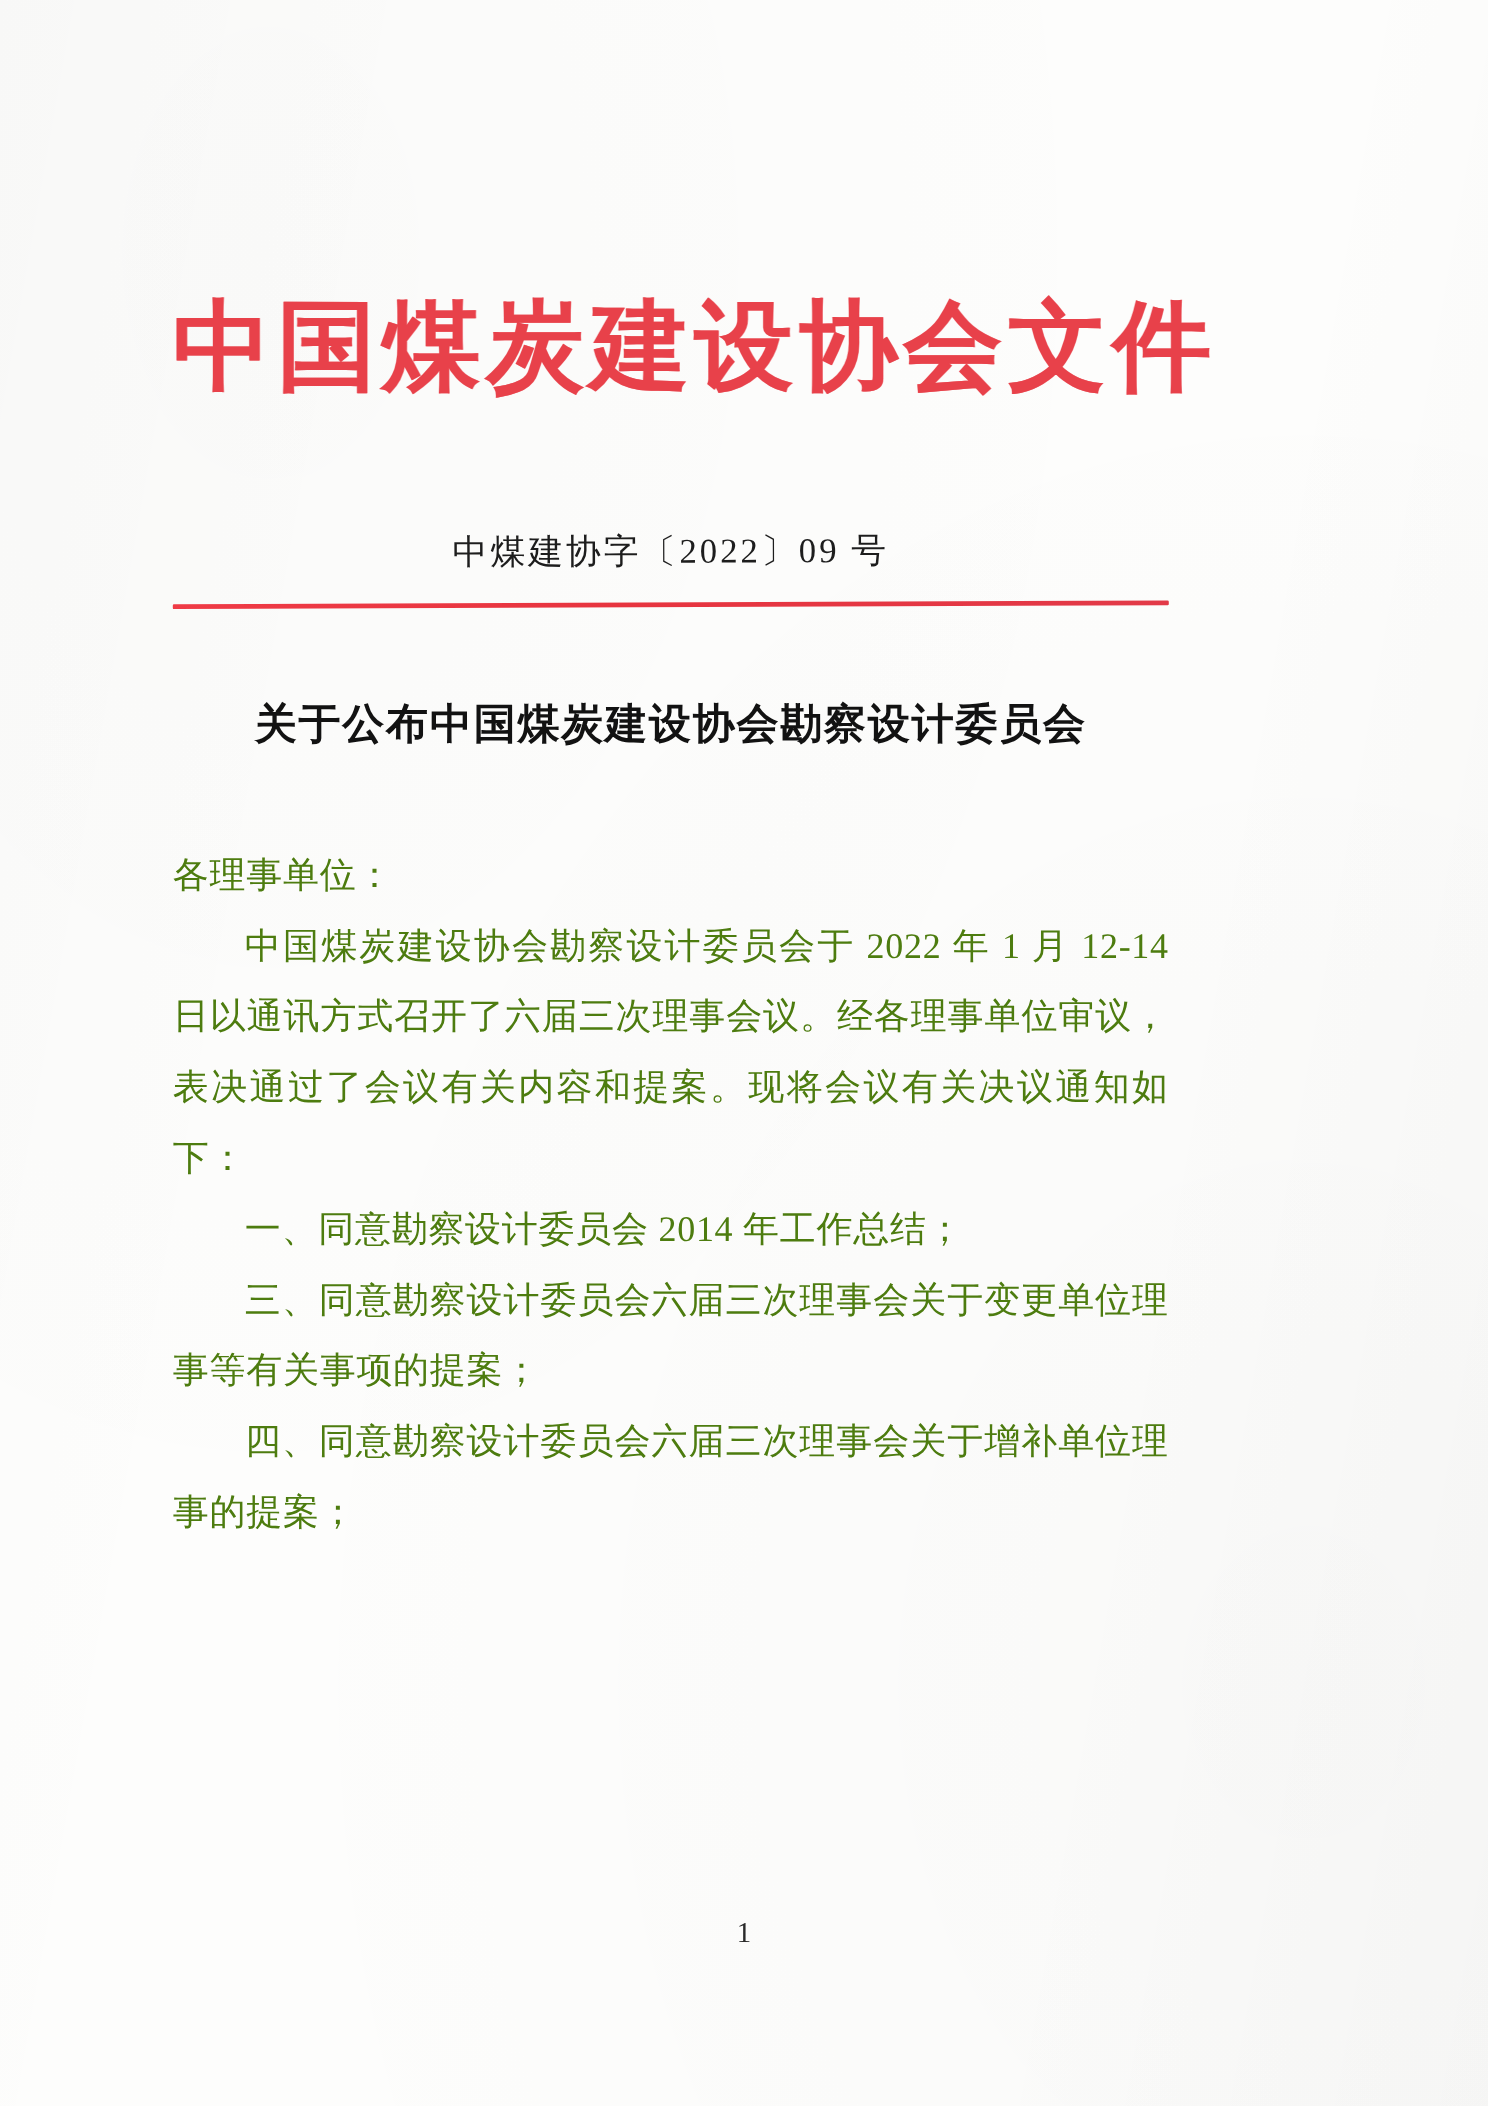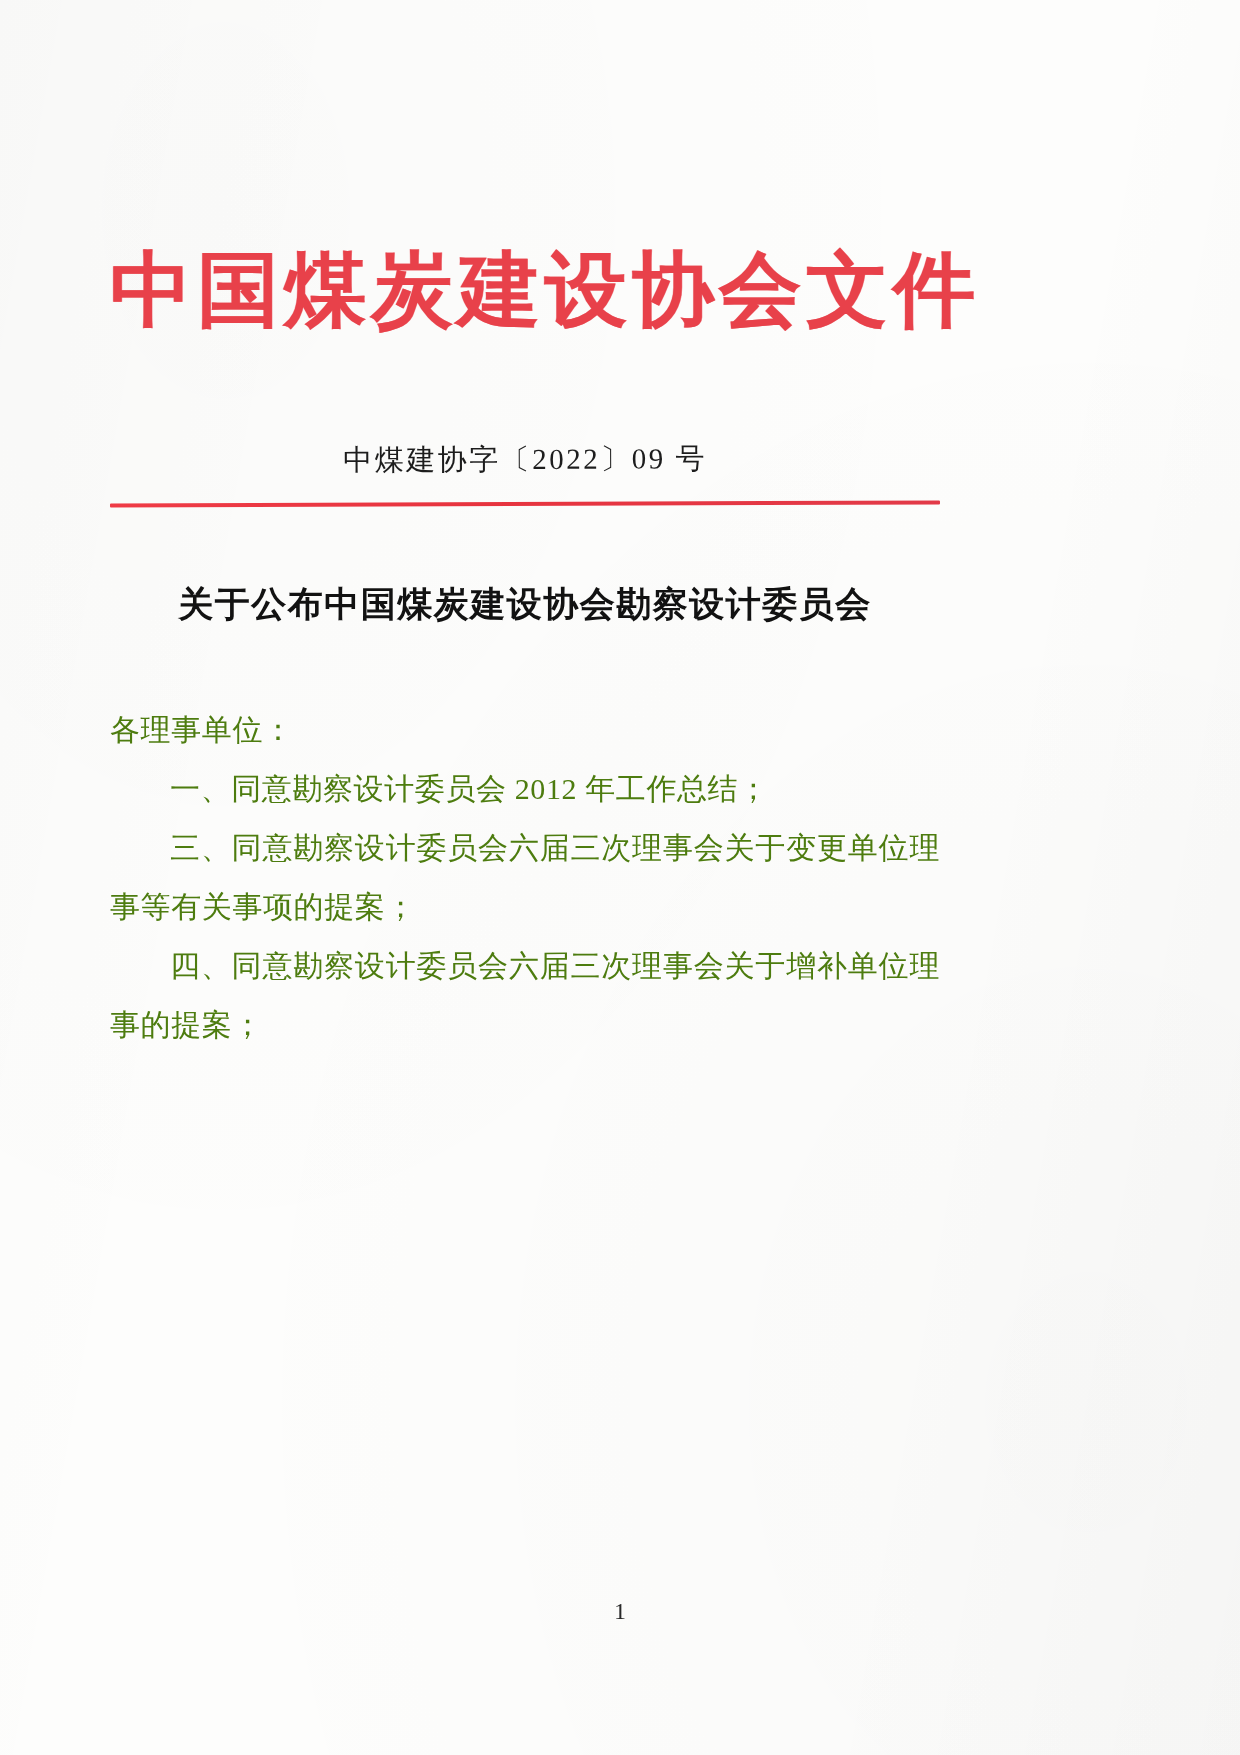--- a/index.html
+++ b/index.html
@@ -26,21 +26,21 @@
     inset: 0;
     pointer-events: none;
     background:
       radial-gradient(ellipse at 18% 12%, rgba(0,0,0,0.012), rgba(0,0,0,0) 55%),
       radial-gradient(ellipse at 88% 80%, rgba(0,0,0,0.015), rgba(0,0,0,0) 60%),
       linear-gradient(100deg, rgba(0,0,0,0.010) 0%, rgba(0,0,0,0) 25%, rgba(0,0,0,0) 72%, rgba(0,0,0,0.018) 100%);
   }
 
   .content {
     position: absolute;
-    left: 110px;
+    left: 144px;
     top: 0;
     width: 830px;
   }
 
   
   .masthead {
     margin-top: 244px;
     text-align: center;
     color: #e8414a;
     font-family: "DejaVu Serif", "Liberation Serif", serif;
@@ -145,22 +145,23 @@
     <div class="red-rule"></div>
 
     <div class="doc-title">
       <span class="tl">关于公布中国煤炭建设协会勘察设计委员会</span>
     </div>
 
     <div class="body-block">
 
       <p class="salutation">各理事单位：</p>
 
+      <p class="para-indent">中国煤炭建设协会勘察设计委员会于 2022 年 1 月 12-14 日以通讯方式召开了六届三次理事会议。经各理事单位审议，表决通过了会议有关内容和提案。现将会议有关决议通知如下：</p>
 
-      <p class="item">一、同意勘察设计委员会 2012 年工作总结；</p>
+      <p class="item">一、同意勘察设计委员会 2014 年工作总结；</p>
 
 
       <p class="item">三、同意勘察设计委员会六届三次理事会关于变更单位理事等有关事项的提案；</p>
 
       <p class="item">四、同意勘察设计委员会六届三次理事会关于增补单位理事的提案；</p>
 
 
     </div>
   </div>
 

